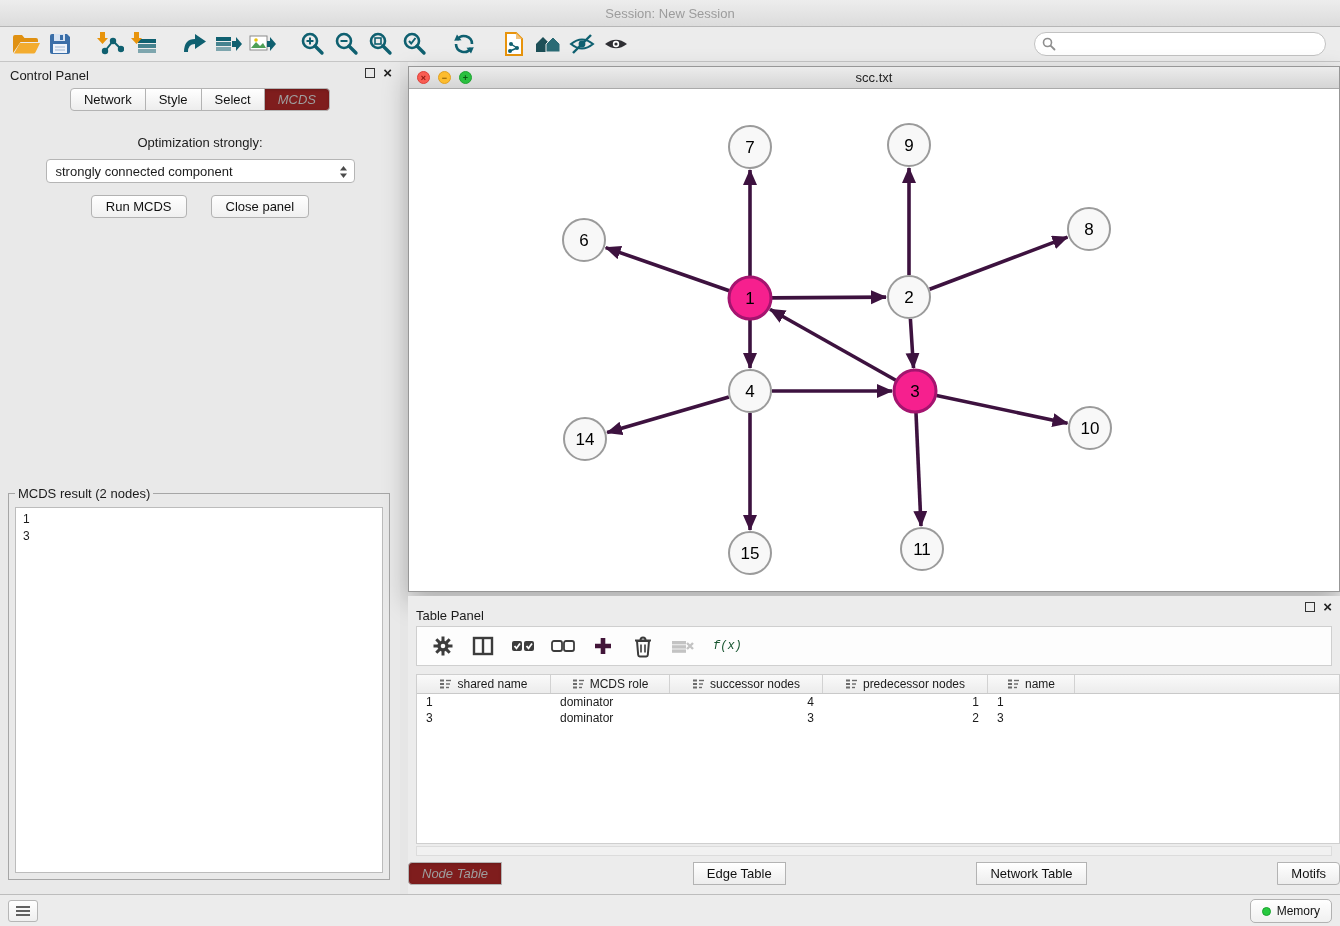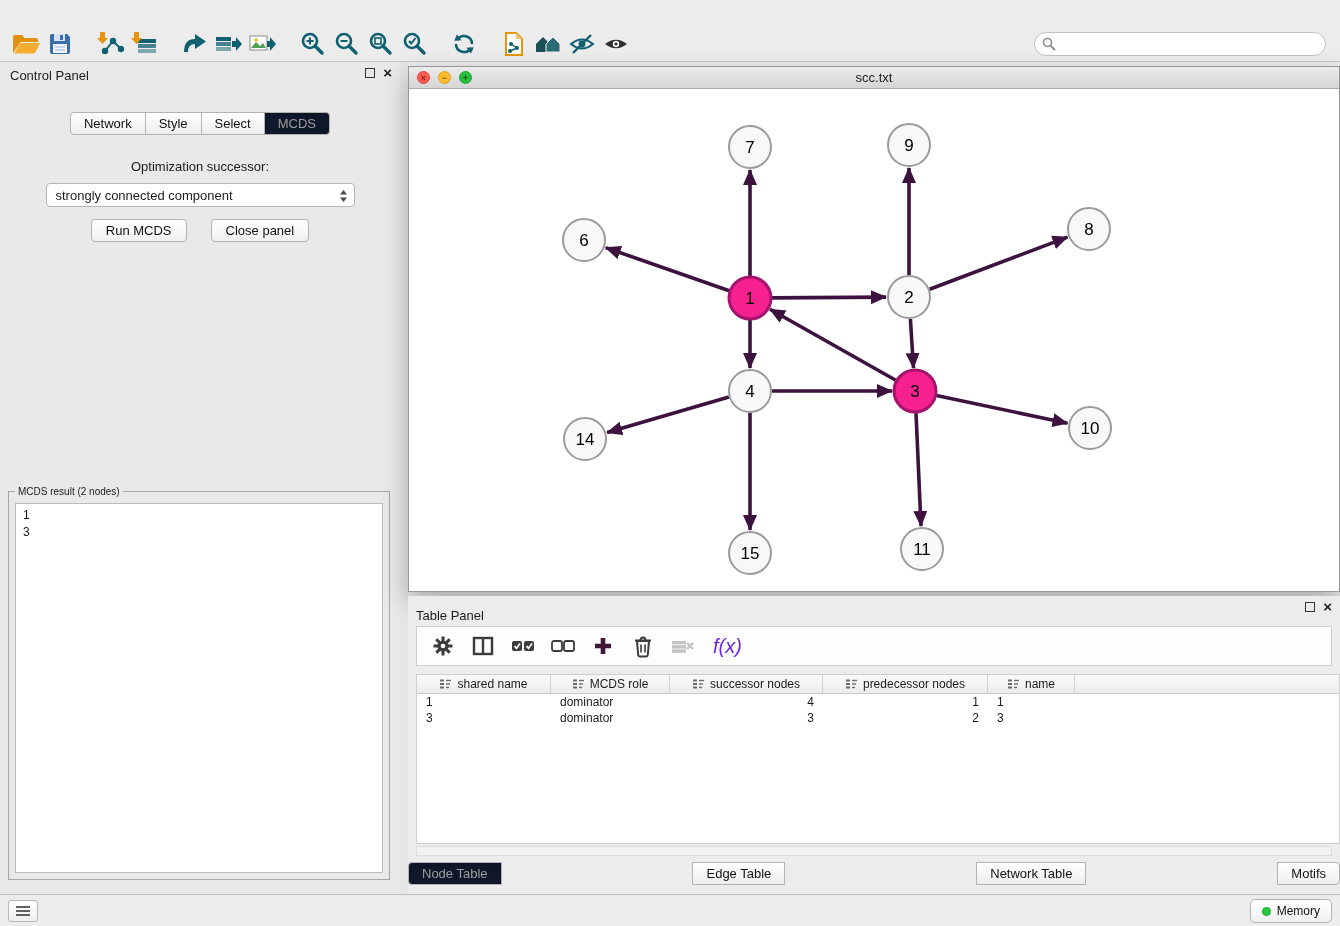--- a/index.html
+++ b/index.html
@@ -23,57 +23,57 @@
   .search-input { width:292px; height:24px; border-radius:12px; border:1px solid #c2c2c2; background:#fff;
                   padding:0 10px 0 26px; font-size:13px; outline:none; }
   .search-ic { position:absolute; left:8px; top:5px; }
 
   
   .control-panel { position:absolute; left:0; top:62px; width:400px; height:832px; background:#e9e9e9; }
   .cp-header { height:26px; padding:6px 10px 0; font-size:13px; position:relative; }
   .panel-icons { position:absolute; right:8px; top:6px; display:flex; gap:8px; align-items:center; }
   .float-ic { width:10px; height:10px; border:1.5px solid #333; display:inline-block; }
   .close-ic { font-size:15px; font-weight:bold; color:#222; line-height:10px; }
-  .cp-tabs { display:flex; justify-content:center; margin-top:24px; }
+  .cp-tabs { display:flex; justify-content:center; margin-top:0; }
   .ui-tab { padding:3px 13px; font-size:13px; background:linear-gradient(#ffffff,#ededed);
             border:1px solid #b3b3b3; margin-left:-1px; color:#111; }
   .ui-tab:first-child { border-radius:4px 0 0 4px; margin-left:0; }
   .ui-tab:last-child { border-radius:0 4px 4px 0; }
-  .ui-tab.active { background:#0f172a; color:#9e9e9e; box-shadow:inset 0 1px 3px rgba(0,0,0,.18); }
+  .ui-tab.active { background:#7f1d1d; color:#9e9e9e; box-shadow:inset 0 1px 3px rgba(0,0,0,.18);font-style:italic; }
   .opt-label { text-align:center; margin-top:24px; font-size:13px; }
   .dropdown { width:309px; margin:9px auto 0; height:24px; background:#fff; border:1px solid #b5b5b5;
               border-radius:4px; display:flex; align-items:center; padding:0 9px 0 9px; font-size:13px; position:relative; }
   .dd-stepper { position:absolute; right:6px; top:5px; }
   .btn-row { display:flex; justify-content:center; gap:24px; margin-top:12px; }
   .mac-btn { background:linear-gradient(#ffffff,#f0f0f0); border:1px solid #b2b2b2; border-radius:4px;
              padding:3px 14px; font-size:13px; color:#111; }
   .result-fieldset { position:absolute; left:8px; right:10px; top:424px; bottom:14px;
                      border:1px solid #a6a6a6; padding:6px; }
-  .result-fieldset legend { font-size:10px; padding:0 3px; }
+  .result-fieldset legend { font-size:13px; padding:0 3px; }
   .result-box { width:100%; height:100%; background:#fff; border:1px solid #bcbcbc;
                 padding:3px 7px; font-size:12px; line-height:17px; white-space:pre; overflow:auto; }
 
   
   .network-window { position:absolute; left:408px; top:66px; width:932px; height:526px;
                     background:#fff; border:1px solid #979797; box-shadow:0 10px 24px rgba(0,0,0,.28); }
   .net-titlebar { height:22px; background:linear-gradient(#ececec,#d5d5d5); border-bottom:1px solid #aaa;
                   position:relative; text-align:center; line-height:21px; font-size:13px; color:#222; }
   .traffic { position:absolute; left:8px; top:4px; display:flex; gap:8px; }
   .light { width:13px; height:13px; border-radius:50%; font-size:9px; line-height:12px; text-align:center; font-weight:bold; }
   .light.red { background:#f95d53; border:1px solid #dd403a; color:#8c1710; }
   .light.yellow { background:#fdbc2e; border:1px solid #dfa023; color:#8a5d04; }
   .light.green { background:#2ac03f; border:1px solid #21a233; color:#0b5c14; }
 
   
   .table-panel { position:absolute; left:408px; top:596px; width:932px; height:294px; background:#ececec; }
   .tp-header { height:24px; padding:12px 8px 0; font-size:13px; position:relative; }
   .tp-toolbar { position:absolute; left:8px; right:8px; top:30px; height:40px; background:#fdfdfd;
                 border:1px solid #cfcfcf; display:flex; align-items:center; gap:8px; padding:0 10px; }
   .tpt-btn { width:32px; height:32px; border:none; background:transparent; display:flex; align-items:center; justify-content:center; padding:0; }
-  .fx { font-family:Liberation Sans, sans-serif; font-style:italic; font-size:20px; color:#6d28d9; margin-left:6px; }
+  .fx { font-family:Liberation Mono, monospace; font-style:italic; font-size:12px; color:#14532d; margin-left:6px; }
   .tp-table { position:absolute; left:8px; right:0; top:78px; height:170px; background:#fff;
               border:1px solid #cfcfcf; overflow:hidden; }
   .thead { display:flex; height:19px; border-bottom:1px solid #c9c9c9; background:linear-gradient(#fafafa,#ececec); }
   .th { display:flex; align-items:center; justify-content:center; gap:5px; border-right:1px solid #d2d2d2;
         font-size:12px; height:100%; }
   .tr { display:flex; height:16px; }
   .td { padding:1px 9px 0; font-size:12px; }
   .tp-scroll { position:absolute; left:8px; right:8px; top:250px; height:10px; background:#f1f1f1; border:1px solid #dcdcdc; }
   .tp-tabs { position:absolute; left:0; right:0; top:266px; display:flex; justify-content:space-between; }
 
@@ -86,20 +86,23 @@
                 display:flex; align-items:center; gap:6px; color:#111; }
   .mem-dot { width:9px; height:9px; border-radius:50%; background:#27c93f; border:1px solid #1aa32f; display:inline-block; }
 
   .splitter-v { position:absolute; left:400px; top:62px; width:8px; height:832px; background:#e6e6e6; }
 </style>
 </head>
 <body>
 
 <div class="window">
 
+  <div class="titlebar">
+    <span>Session: New Session</span>
+  </div>
 
   <div class="toolbar">
     <div style="display:flex;align-items:center;">
         <div class="tb-group">
           <button class="tb-btn">
             <span>
               <svg width="30" height="26">
                 <path d="M2 22 V6 q0-2 2-2 h7 l2.5 3H25 q2 0 2 2v2H9.5z" fill="#e09112"></path>
                 <path d="M9 12 h20 l-4.5 9.2 q-.6 1.3-2 1.3H3z" fill="#f3ac2f"></path>
               </svg>
@@ -285,21 +288,21 @@
         <span class="float-ic"></span>
         <span class="close-ic">×</span>
       </span>
     </div>
     <div class="cp-tabs">
         <div class="ui-tab">Network</div>
         <div class="ui-tab">Style</div>
         <div class="ui-tab">Select</div>
         <div class="ui-tab active">MCDS</div>
       </div>
-    <div class="opt-label">Optimization successor:</div>
+    <div class="opt-label">Optimization strongly:</div>
     <div class="dropdown">
       <span>strongly connected component</span>
       <span class="dd-stepper">
         <svg width="9" height="14">
             <path d="M4.5 1 L8 5.5 H1z" fill="#4a4a4a"></path>
             <path d="M4.5 13 L1 8.5 H8z" fill="#4a4a4a"></path>
           </svg>
       </span>
     </div>
     <div class="btn-row">

